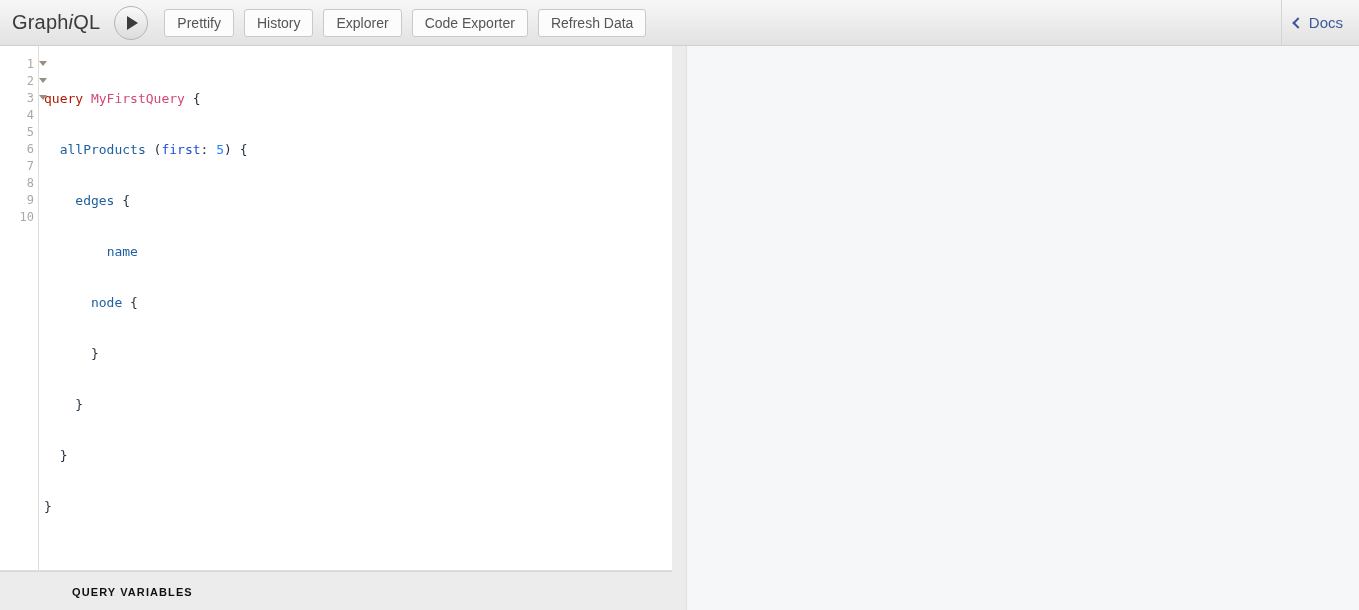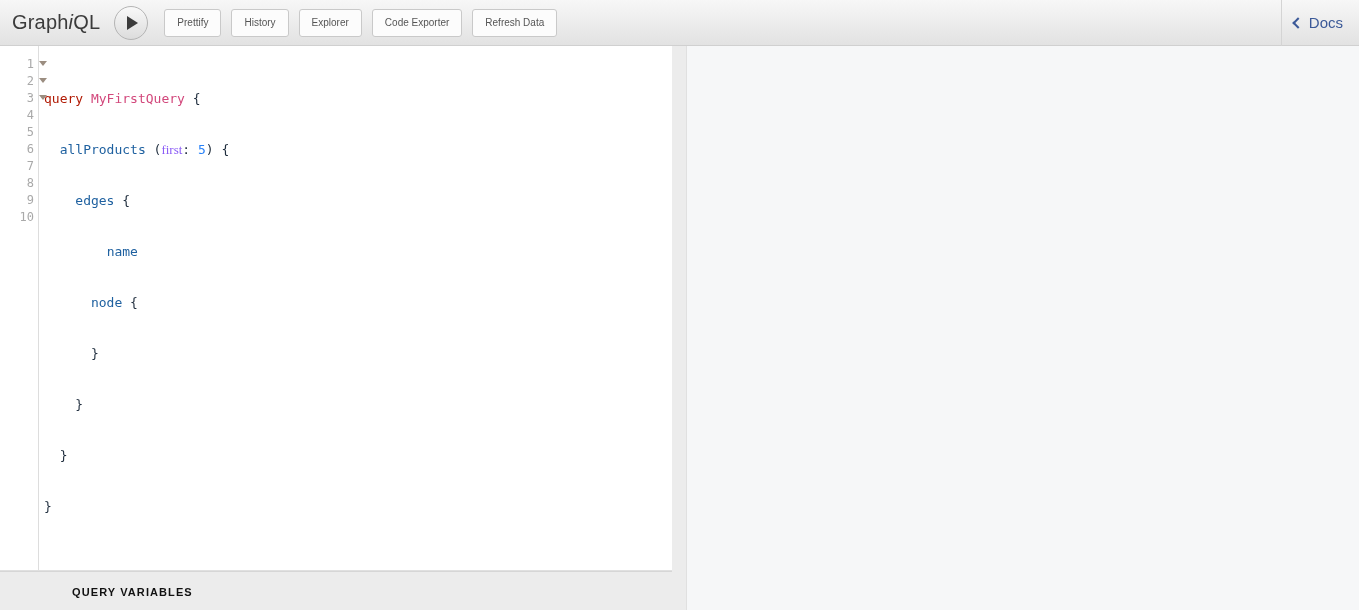--- a/index.html
+++ b/index.html
@@ -61,21 +61,21 @@
     margin-left: 3px;
   }
 
   .tb-btn {
     height: 28px;
     padding: 0 12px;
     margin-right: 10px;
     background: #fcfcfc;
     border: 1px solid #c9c9c9;
     border-radius: 3px;
-    font-size: 10px;
+    font-size: 14px;
     color: #555555;
     font-family: "Liberation Sans", sans-serif;
     display: inline-flex;
     align-items: center;
     cursor: pointer;
     white-space: nowrap;
   }
 
   .topbar-spacer { flex: 1 1 auto; }
 
@@ -165,21 +165,21 @@
     line-height: 17px;
     white-space: pre;
     color: #1f2d3d;
     overflow: hidden;
   }
   .code-area .line { height: 17px; }
 
   .tok-kw   { color: #b11a04; }
   .tok-def  { color: #d2477b; }
   .tok-field{ color: #1f61a0; }
-  .tok-arg  { color: #8b5cf6; font-family: Liberation Serif, serif; }
+  .tok-arg  { color: #1d4ed8; }
   .tok-num  { color: #2882f9; }
   .tok-punc { color: #1f2d3d; }
 
   .variable-editor {
     flex: 0 0 auto;
     background: #ececec;
     border-top: 1px solid #d6d6d6;
   }
   .variable-title {
     padding: 14px 0 8px 72px;

